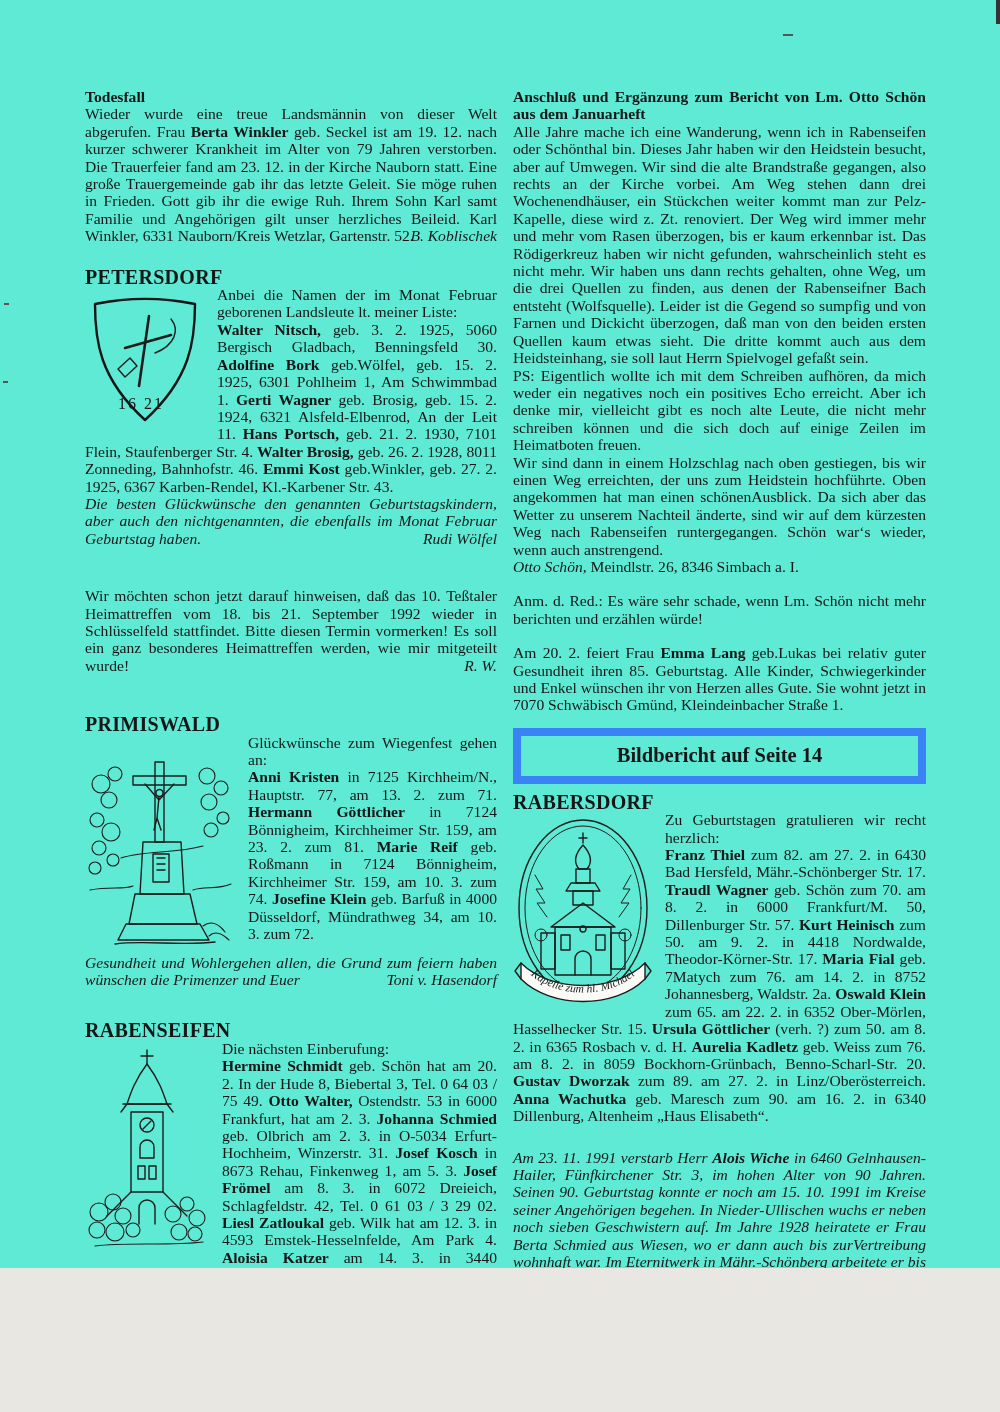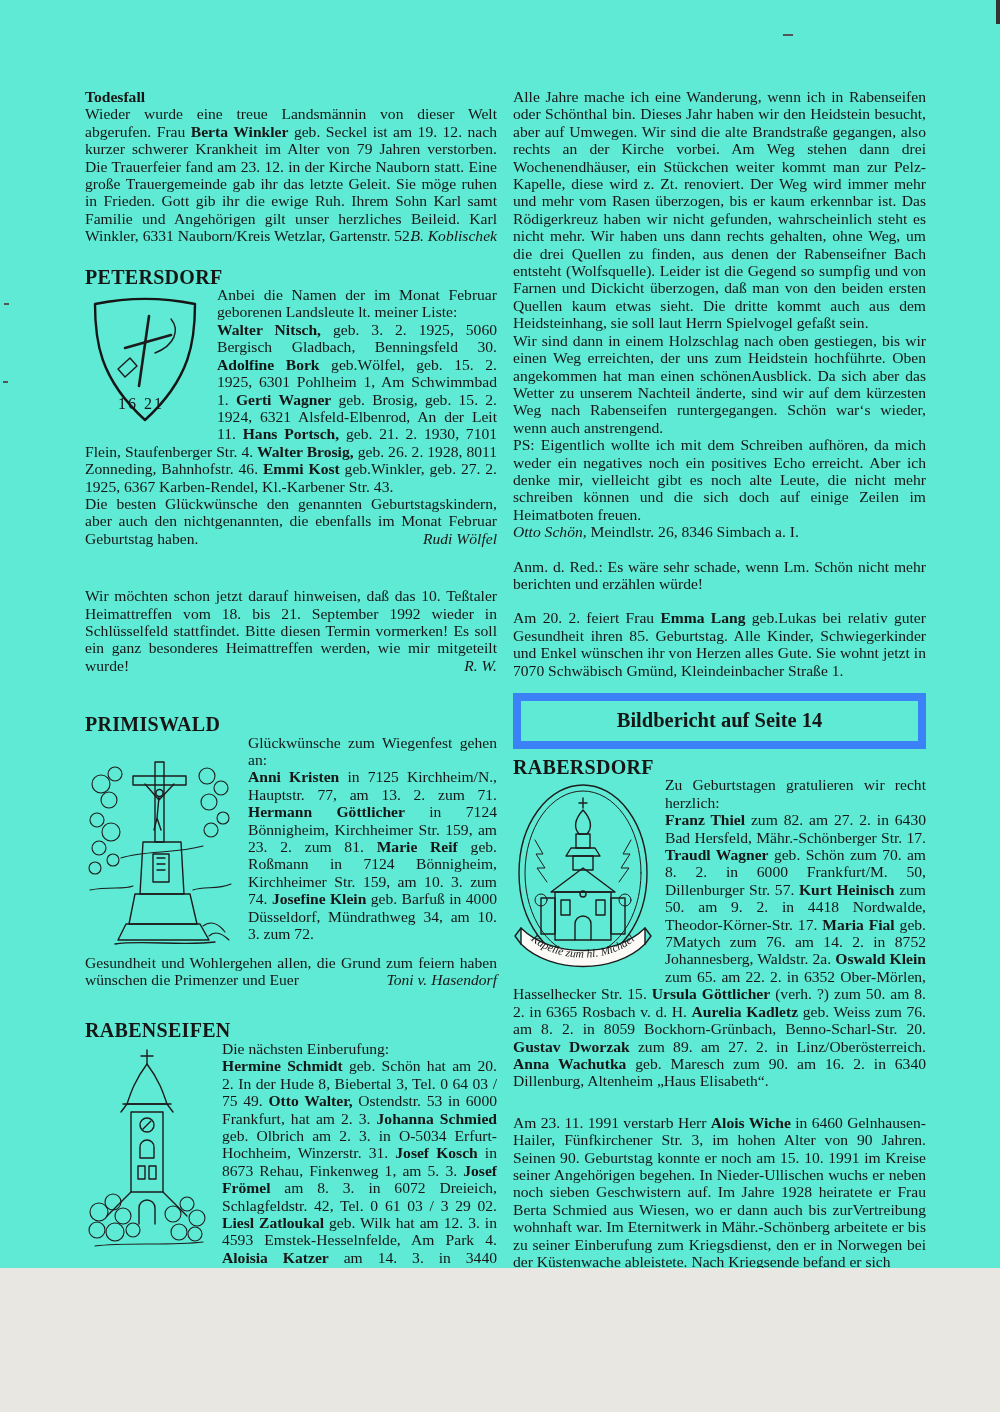--- a/index.html
+++ b/index.html
@@ -24,21 +24,21 @@
   .sigline{text-align:right;font-style:italic;margin-top:-17.4px;}
   .bild-box{
     border:8px solid #3b82f6;text-align:center;font-weight:700;
     font-size:20.5px;line-height:26px;padding:6px 0 8px;margin:14px 0 10px;
   }
   .float-img{float:left;}
   .crest{margin:6px 12px 2px 0;}
   .crucifix{margin:6px 8px 2px 0;}
   .church{margin:6px 12px 2px 0;}
   .medallion{margin:4px 12px 2px 0;}
-  .clear{clear:left;}
+  .clear{clear:left;font-style:italic;}
   svg{display:block;}
   .sketch{stroke:#1c1c1c;fill:none;stroke-width:1.4;stroke-linecap:round;stroke-linejoin:round;}
   .sketch-bold{stroke:#161616;fill:none;stroke-width:2.4;stroke-linecap:round;stroke-linejoin:round;}
   .page-number{position:absolute;left:901px;top:1338px;font-size:17px;}
   .artifact{position:absolute;background:#555;}
 </style>
 </head>
 <body>
 
 <div class="page">
@@ -158,23 +158,24 @@
       </div>
       <p>Die nächsten Einberufung:</p>
       <p><span class="b">Hermine Schmidt</span> geb. Schön hat am 20. 2. In der Hude 8, Biebertal 3, Tel. 0 64 03 / 75 49. <span class="b">Otto Walter,</span> Ostendstr. 53 in 6000 Frankfurt, hat am 2. 3. <span class="b">Johanna Schmied</span> geb. Olbrich am 2. 3. in O-5034 Erfurt-Hochheim, Winzerstr. 31. <span class="b">Josef Kosch</span> in 8673 Rehau, Finkenweg 1, am 5. 3. <span class="b">Josef Frömel</span> am 8. 3. in 6072 Dreieich, Schlagfeldstr. 42, Tel. 0 61 03 / 3 29 02. <span class="b">Liesl Zatloukal</span> geb. Wilk hat am 12. 3. in 4593 Emstek-Hesselnfelde, Am Park 4. <span class="b">Aloisia Katzer</span> am 14. 3. in 3440 Eschwege, Am Brückentor 4, Tel. 0 56 51/7 60 27. <span class="b">Herbert Heinich</span> am 16. 3., In der Garth Rd 142, 10583 New York.</p>
     </section>
 
   </div>
 
   <div class="col col-right">
 
     <section>
+      <p class="art-head">Anschluß und Ergänzung zum Bericht von Lm. Otto Schön aus dem Januarheft</p>
       <p>Alle Jahre mache ich eine Wanderung, wenn ich in Rabenseifen oder Schönthal bin. Dieses Jahr haben wir den Heidstein besucht, aber auf Umwegen. Wir sind die alte Brandstraße gegangen, also rechts an der Kirche vorbei. Am Weg stehen dann drei Wochenendhäuser, ein Stückchen weiter kommt man zur Pelz-Kapelle, diese wird z. Zt. renoviert. Der Weg wird immer mehr und mehr vom Rasen überzogen, bis er kaum erkennbar ist. Das Rödigerkreuz haben wir nicht gefunden, wahrscheinlich steht es nicht mehr. Wir haben uns dann rechts gehalten, ohne Weg, um die drei Quellen zu finden, aus denen der Rabenseifner Bach entsteht (Wolfsquelle). Leider ist die Gegend so sumpfig und von Farnen und Dickicht überzogen, daß man von den beiden ersten Quellen kaum etwas sieht. Die dritte kommt auch aus dem Heidsteinhang, sie soll laut Herrn Spielvogel gefaßt sein.</p>
+      <p>PS: Eigentlich wollte ich mit dem Schreiben aufhören, da mich weder ein negatives noch ein positives Echo erreicht. Aber ich denke mir, vielleicht gibt es noch alte Leute, die nicht mehr schreiben können und die sich doch auf einige Zeilen im Heimatboten freuen.</p>
       <p>Wir sind dann in einem Holzschlag nach oben gestiegen, bis wir einen Weg erreichten, der uns zum Heidstein hochführte. Oben angekommen hat man einen schönenAusblick. Da sich aber das Wetter zu unserem Nachteil änderte, sind wir auf dem kürzesten Weg nach Rabenseifen runtergegangen. Schön war‘s wieder, wenn auch anstrengend.</p>
-      <p>PS: Eigentlich wollte ich mit dem Schreiben aufhören, da mich weder ein negatives noch ein positives Echo erreicht. Aber ich denke mir, vielleicht gibt es noch alte Leute, die nicht mehr schreiben können und die sich doch auf einige Zeilen im Heimatboten freuen.</p>
       <p><span class="i">Otto Schön,</span> Meindlstr. 26, 8346 Simbach a. I.</p>
     </section>
 
     <section style="margin-top:17px;">
       <p>Anm. d. Red.: Es wäre sehr schade, wenn Lm. Schön nicht mehr berichten und erzählen würde!</p>
     </section>
 
     <section style="margin-top:17px;">
       <p>Am 20. 2. feiert Frau <span class="b">Emma Lang</span> geb.Lukas bei relativ guter Gesundheit ihren 85. Geburtstag. Alle Kinder, Schwiegerkinder und Enkel wünschen ihr von Herzen alles Gute. Sie wohnt jetzt in 7070 Schwäbisch Gmünd, Kleindeinbacher Straße 1.</p>
     </section>

